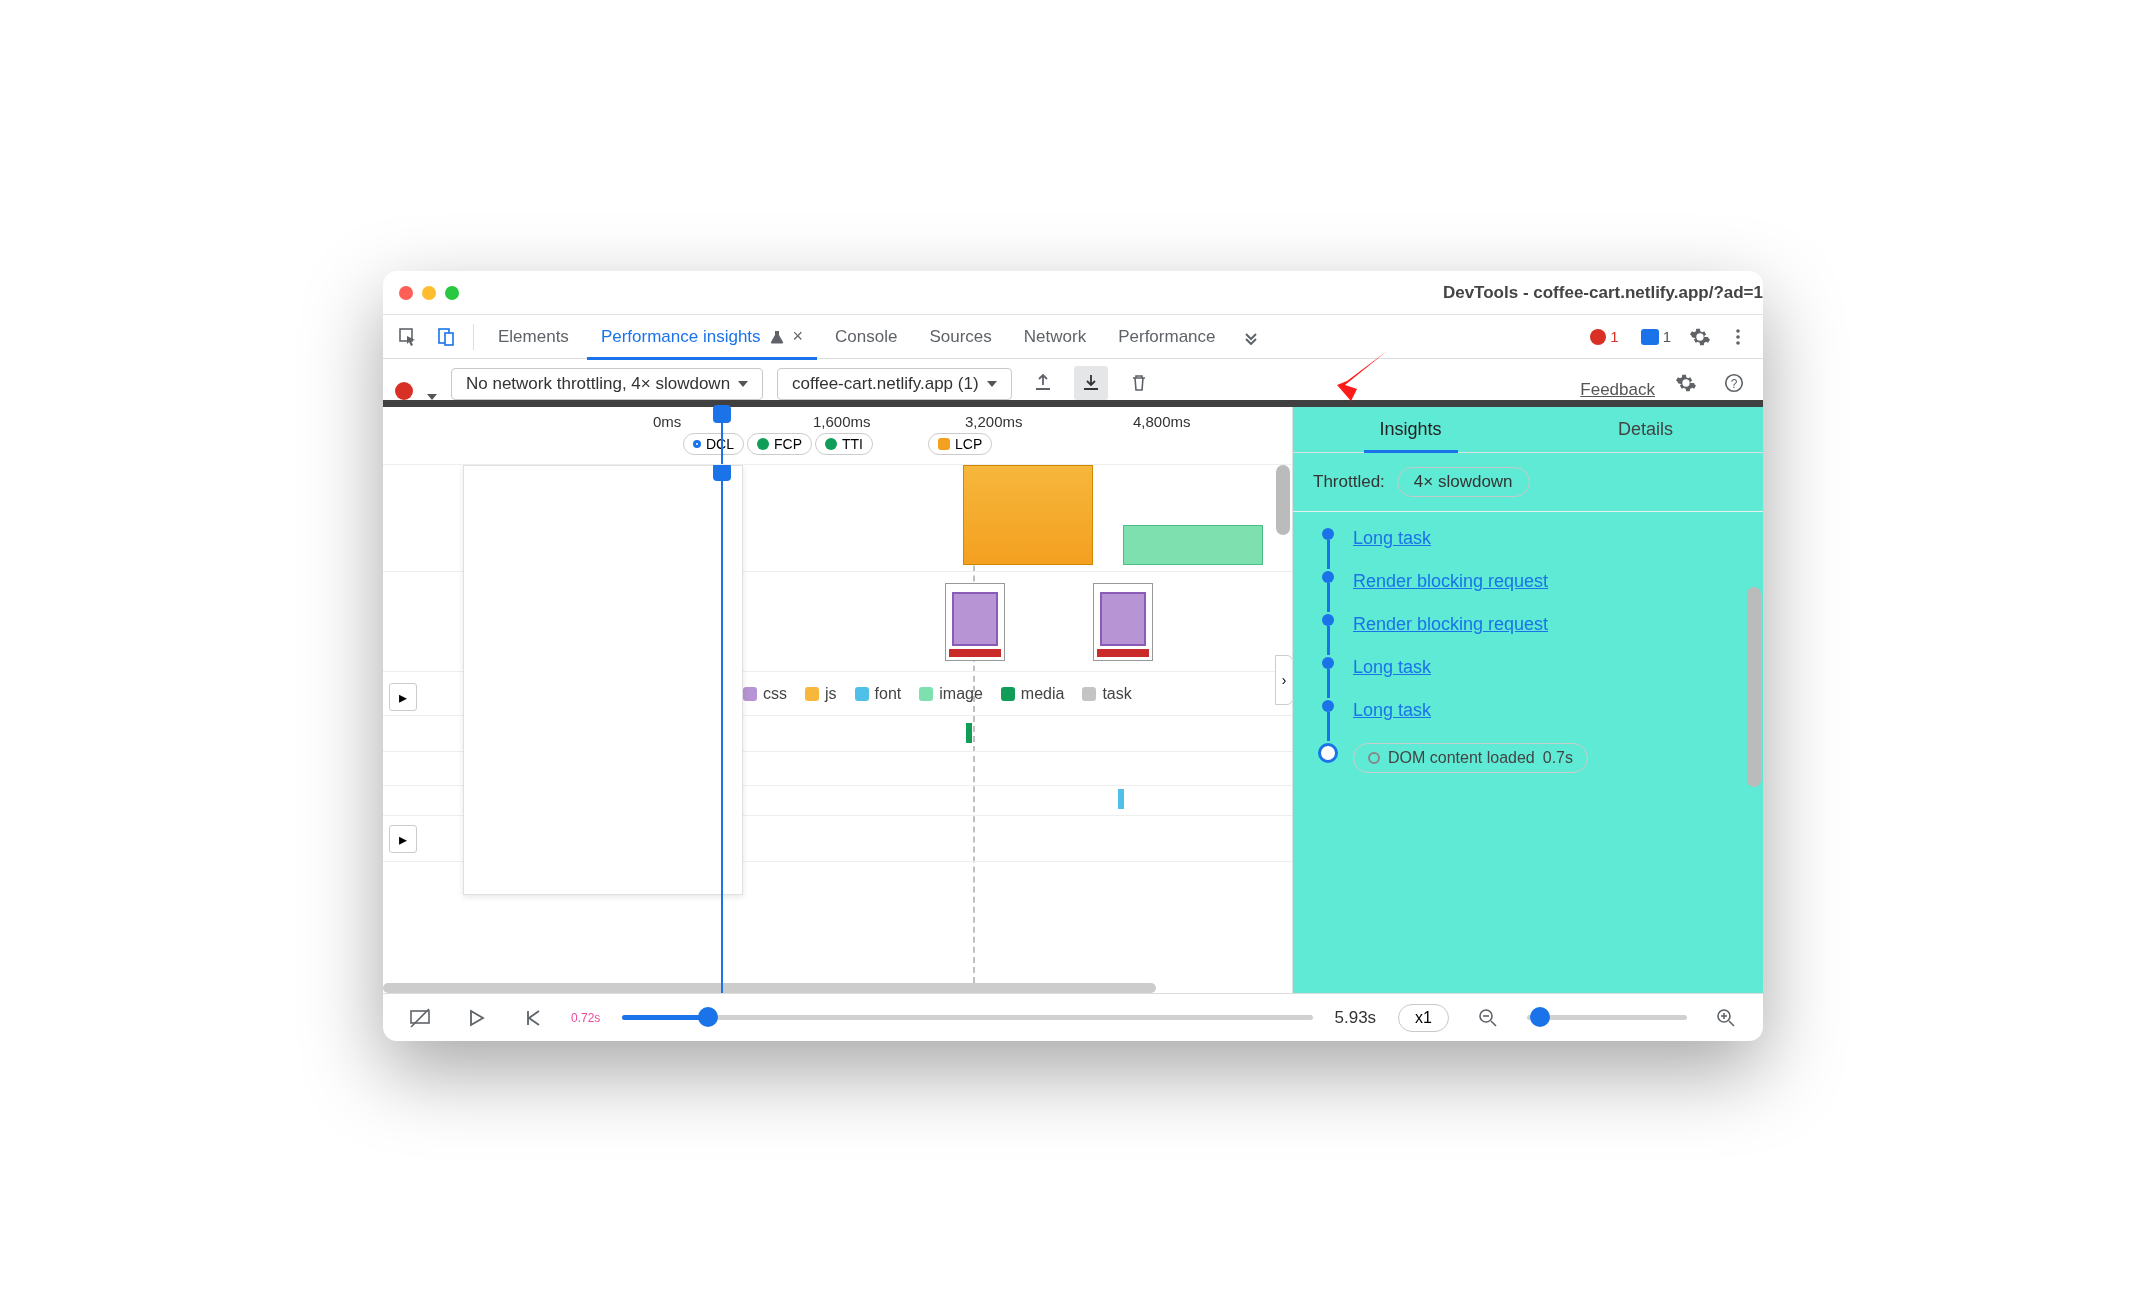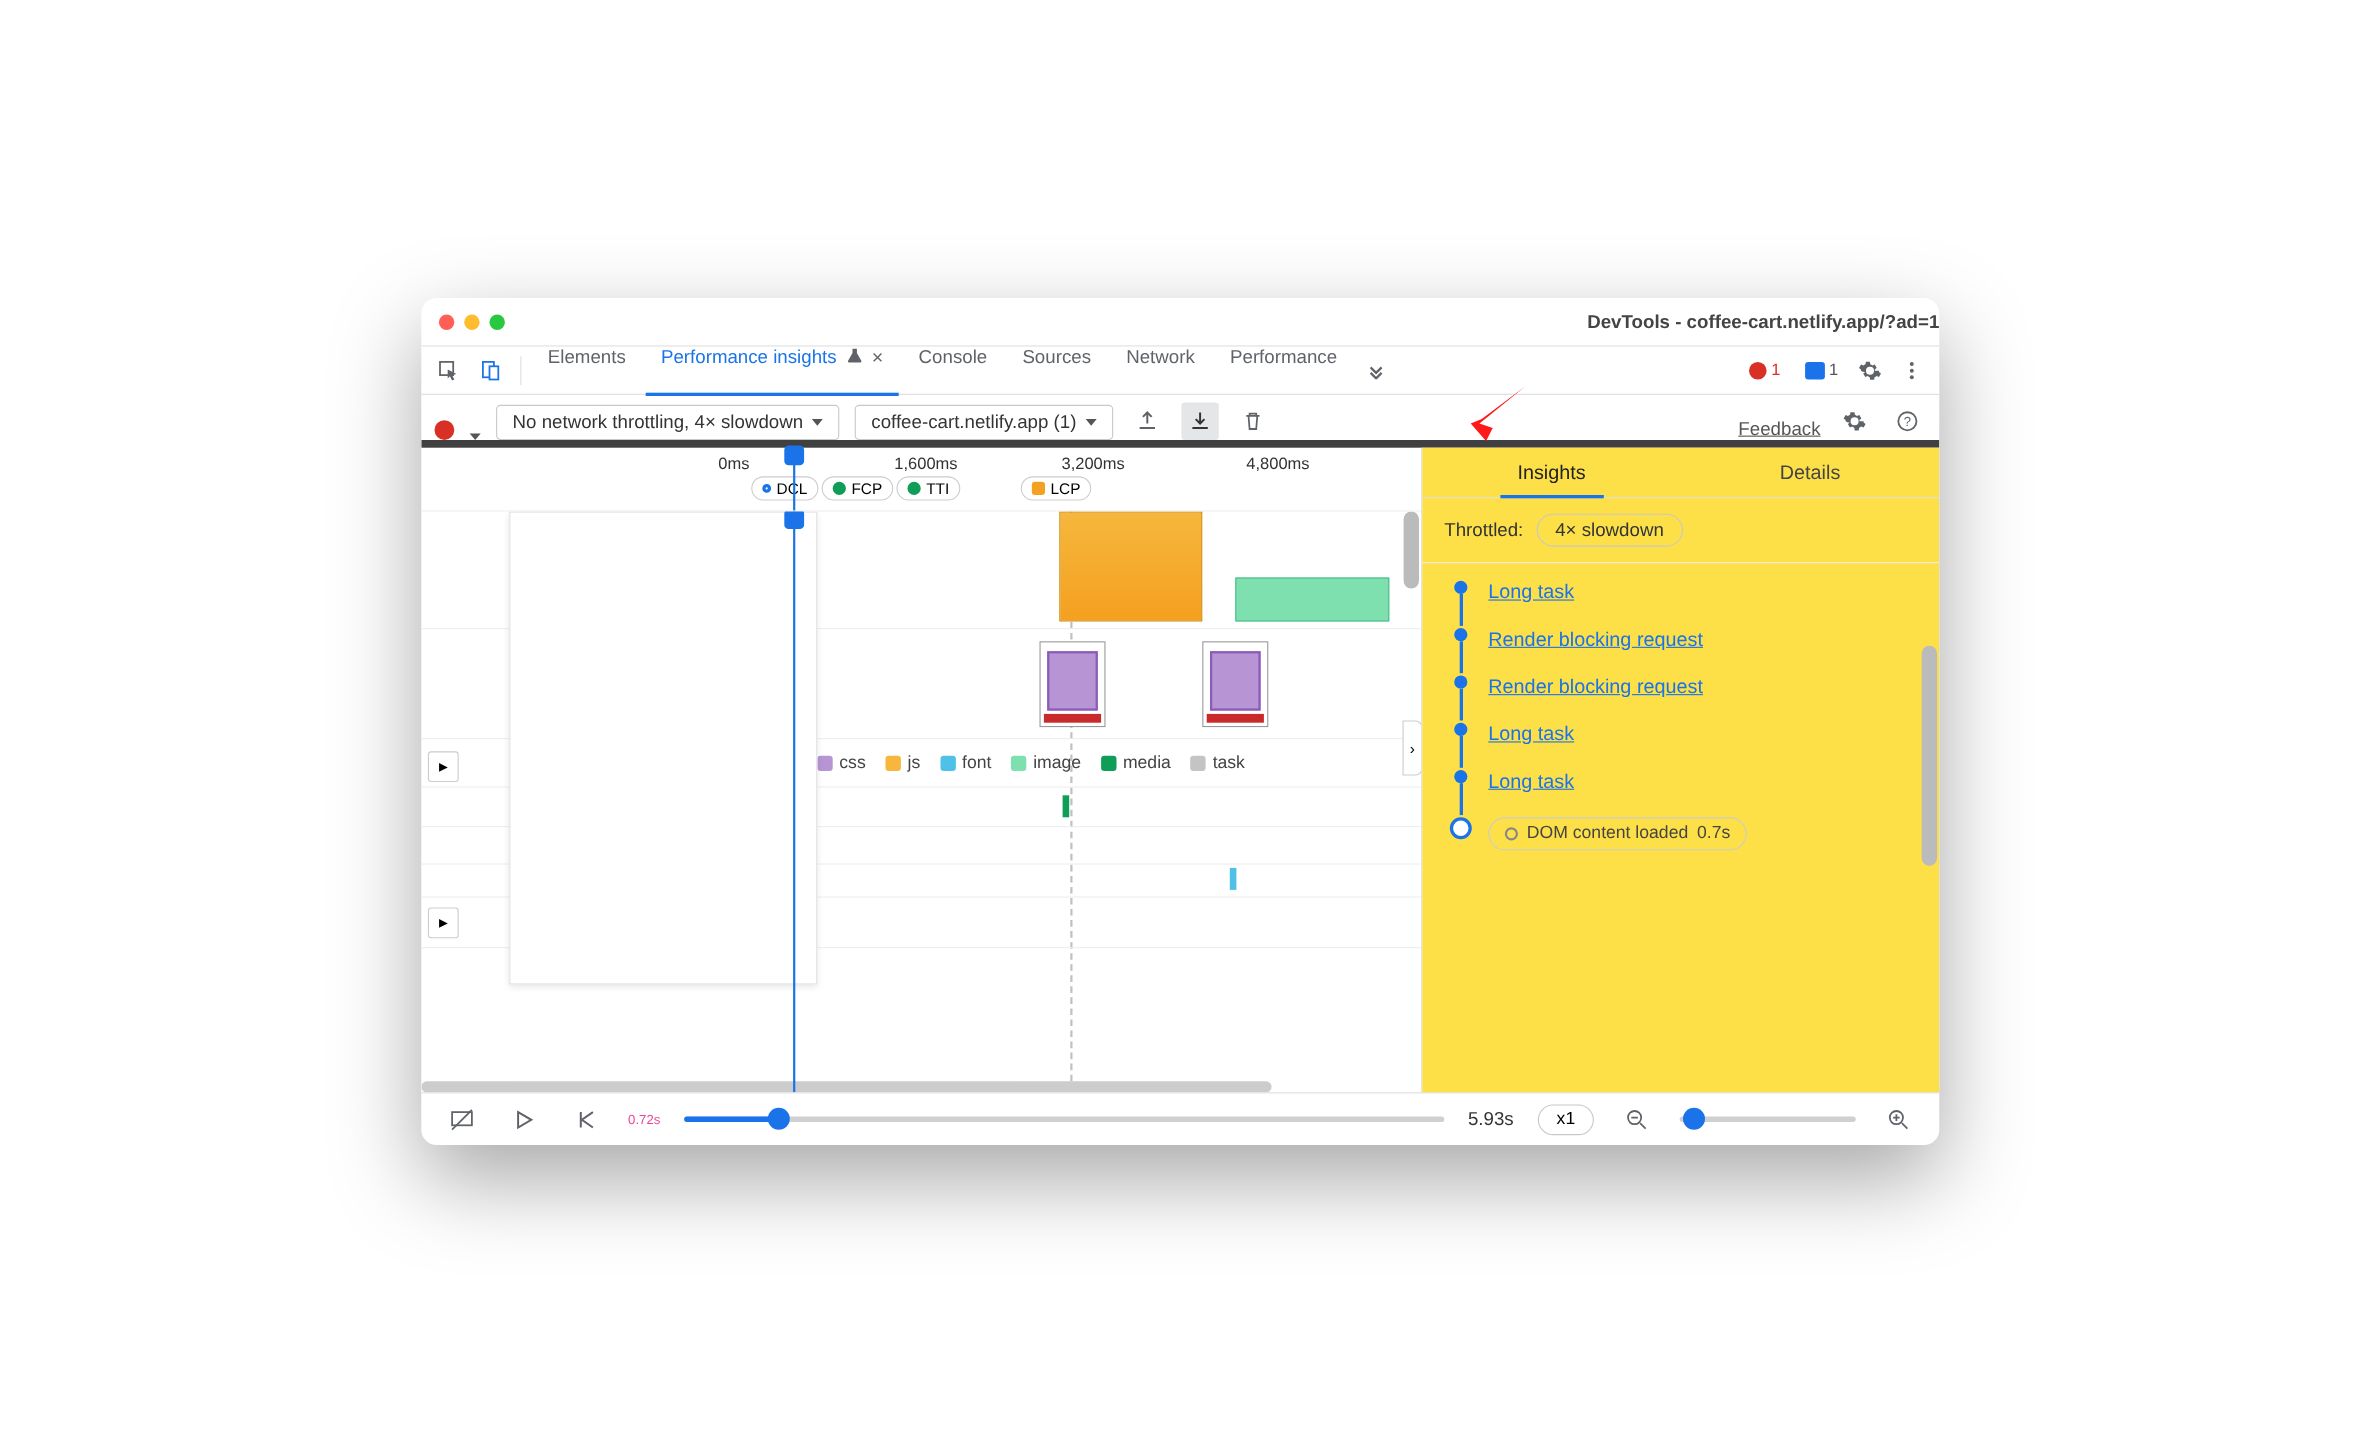--- a/index.html
+++ b/index.html
@@ -8,21 +8,21 @@
 .titlebar { height: 44px; display: flex; align-items: center; padding: 0 16px; position: relative; border-bottom: 1px solid #e0e0e0; }
 .traffic { display: flex; gap: 9px; }
 .traffic span { width: 14px; height: 14px; border-radius: 50%; }
 .tr-red { background: #ff5f57; }
 .tr-yellow { background: #febc2e; }
 .tr-green { background: #28c840; }
 .titlebar-title { position: absolute; left: 0; right: 0; text-align: right; font-size: 17px; font-weight: 600; color: #444; pointer-events: none; }
 .tabbar { height: 44px; display: flex; align-items: center; border-bottom: 1px solid #ddd; padding: 0 8px; gap: 4px; }
 .icon-btn { width: 34px; height: 34px; display: flex; align-items: center; justify-content: center; border: none; background: transparent; cursor: pointer; color: #5f6368; border-radius: 3px; }
 .icon-btn.active-download { background: #e4e6e8; }
-.tab { padding: 0 14px; height: 44px; display: flex; font-size: 17px; color: #5f6368; cursor: pointer; gap: 8px; position: relative; }
+.tab { padding: 0 14px; height: 44px; display: flex; align-items: center; font-size: 17px; color: #5f6368; cursor: pointer; gap: 8px; position: relative; }
 .tab.active { color: #1a73e8; }
 .tab.active::after { content: ''; position: absolute; bottom: -1px; left: 0; right: 0; height: 3px; background: #1a73e8; }
 .tab-close { font-size: 18px; color: #666; cursor: pointer; }
 .spacer { flex: 1; }
 .badge-group { display: flex; align-items: center; gap: 6px; }
 .badge { display: inline-flex; align-items: center; gap: 4px; font-size: 15px; padding: 2px 8px; border-radius: 10px; color: #555; }
 .badge-err { color: #d93025; }
 .badge-err::before { content: ''; width: 16px; height: 16px; border-radius: 50%; background: #d93025; display: inline-block; }
 .badge-msg::before { content: ''; width: 18px; height: 16px; border-radius: 3px; background: #1a73e8; display: inline-block; }
 .toolbar2 { height: 48px; display: flex; align-items: flex-end; padding: 0 12px; gap: 14px; border-bottom: 7px solid #404040; }
@@ -50,21 +50,21 @@
 .legend-row { position: absolute; left: 360px; top: 220px; display: flex; gap: 18px; font-size: 16px; color: #444; }
 .legend-item { display: flex; align-items: center; gap: 6px; }
 .sq { width: 14px; height: 14px; border-radius: 3px; }
 .track-exp { position: absolute; left: 6px; width: 28px; height: 28px; background: #fff; border: 1px solid #ccc; display: flex; align-items: center; justify-content: center; border-radius: 3px; cursor: pointer; }
 .track-sep { position: absolute; left: 0; right: 0; height: 1px; background: #eee; }
 .tiny-bar { position: absolute; width: 6px; height: 20px; }
 .vscroll { position: absolute; right: 2px; top: 0; width: 14px; height: 70px; background: #bbb; border-radius: 7px; }
 .expand-handle { position: absolute; right: -1px; top: 190px; width: 18px; height: 50px; background: #fff; border: 1px solid #ccc; border-radius: 0 6px 6px 0; display: flex; align-items: center; justify-content: center; cursor: pointer; font-size: 14px; }
 .bottom-scroll { position: absolute; left: 0; bottom: 0; width: 100%; height: 10px; }
 .bottom-scroll-thumb { height: 10px; background: #ccc; border-radius: 5px; width: 85%; }
-.right-panel { width: 470px; display: flex; flex-direction: column; background: #fde047; }
+.right-panel { width: 470px; display: flex; flex-direction: column; background: #5eead4; }
 .right-tabs { height: 46px; display: flex; border-bottom: 1px solid #e0e0e0; }
 .right-tab { flex: 1; display: flex; align-items: center; justify-content: center; font-size: 18px; color: #444; cursor: pointer; position: relative; }
 .right-tab.active { color: #222; font-weight: 500; }
 .right-tab.active::after { content: ''; position: absolute; bottom: -1px; left: 30%; right: 30%; height: 3px; background: #1a73e8; }
 .throttle-row { padding: 14px 20px; display: flex; align-items: center; gap: 12px; font-size: 17px; color: #333; border-bottom: 1px solid #eee; }
 .throttle-pill { padding: 4px 16px; border: 1px solid #c8c8c8; border-radius: 22px; }
 .insights-list { flex: 1; overflow-y: auto; padding: 16px 18px 16px 24px; }
 .event-item { display: flex; gap: 14px; margin-bottom: 2px; }
 .event-rail { width: 22px; display: flex; flex-direction: column; align-items: center; }
 .rail-circle { width: 20px; height: 20px; border: 3px solid #1a73e8; border-radius: 50%; background: #fff; }

